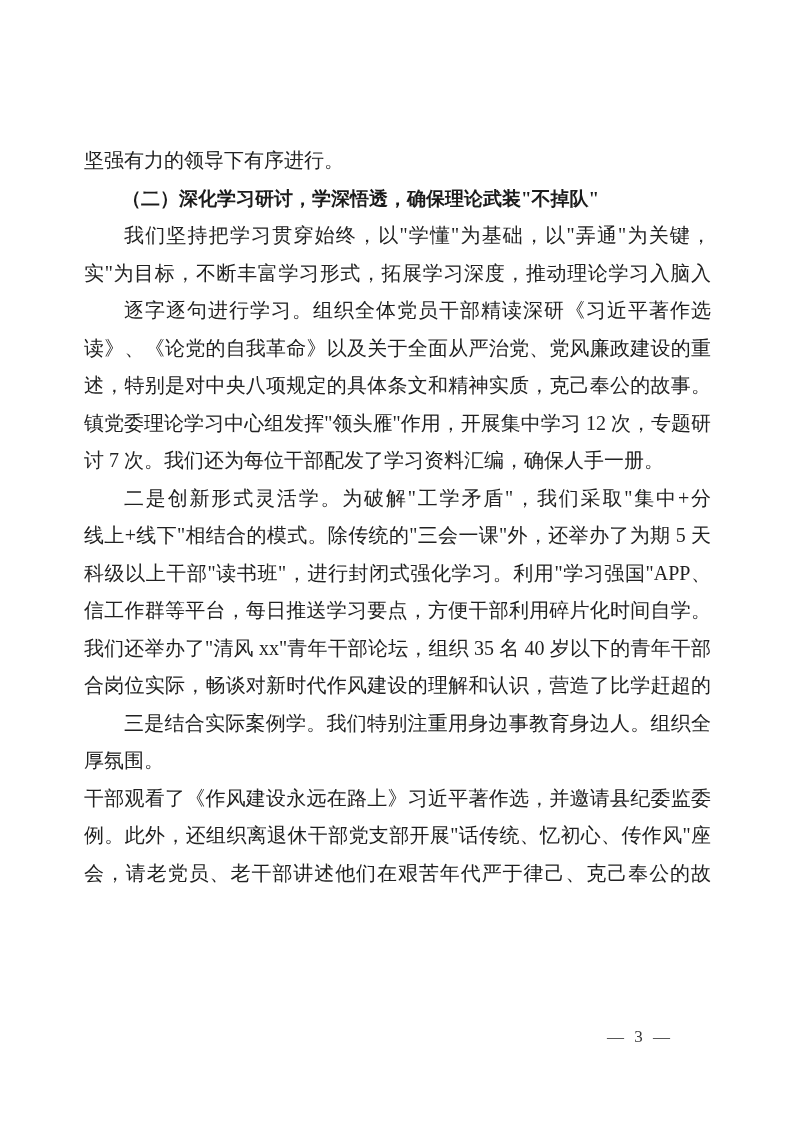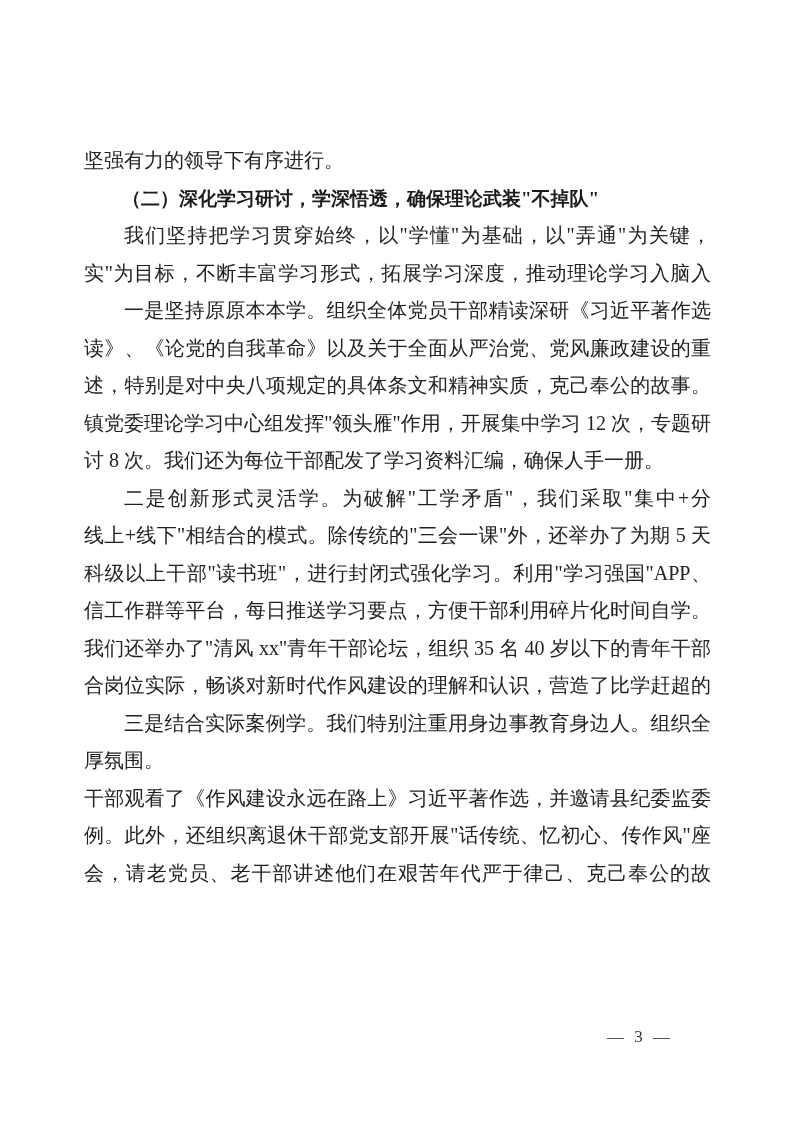--- a/index.html
+++ b/index.html
@@ -47,25 +47,25 @@
   }
 </style>
 </head>
 <body>
 
 <div class="content">
   <div class="line">坚强有力的领导下有序进行。</div>
   <div class="line heading indent">（二）深化学习研讨，学深悟透，确保理论武装"不掉队"</div>
   <div class="line just indent">我们坚持把学习贯穿始终，以"学懂"为基础，以"弄通"为关键，以"做</div>
   <div class="line just">实"为目标，不断丰富学习形式，拓展学习深度，推动理论学习入脑入心。</div>
-  <div class="line just indent">一是坚持原原本本学。组织全体党员干部精读深研《习近平著作选</div>
+  <div class="line just indent">逐字逐句进行学习。组织全体党员干部精读深研《习近平著作选</div>
   <div class="line just">读》、《论党的自我革命》以及关于全面从严治党、党风廉政建设的重要论</div>
   <div class="line just">述，特别是对中央八项规定的具体条文和精神实质，克己奉公的故事。</div>
   <div class="line just">镇党委理论学习中心组发挥"领头雁"作用，开展集中学习 12 次，专题研</div>
-  <div class="line">讨 8 次。我们还为每位干部配发了学习资料汇编，确保人手一册。</div>
+  <div class="line">讨 7 次。我们还为每位干部配发了学习资料汇编，确保人手一册。</div>
   <div class="line just indent">二是创新形式灵活学。为破解"工学矛盾"，我们采取"集中+分散"、"</div>
   <div class="line just">线上+线下"相结合的模式。除传统的"三会一课"外，还举办了为期 5 天的</div>
   <div class="line just">科级以上干部"读书班"，进行封闭式强化学习。利用"学习强国"APP、微</div>
   <div class="line just">信工作群等平台，每日推送学习要点，方便干部利用碎片化时间自学。据</div>
   <div class="line just">我们还举办了"清风 xx"青年干部论坛，组织 35 名 40 岁以下的青年干部结</div>
   <div class="line just">合岗位实际，畅谈对新时代作风建设的理解和认识，营造了比学赶超的浓</div>
   <div class="line just indent">三是结合实际案例学。我们特别注重用身边事教育身边人。组织全体</div>
   <div class="line">厚氛围。</div>
   <div class="line just">干部观看了《作风建设永远在路上》习近平著作选，并邀请县纪委监委的</div>
   <div class="line just">例。此外，还组织离退休干部党支部开展"话传统、忆初心、传作风"座谈</div>

